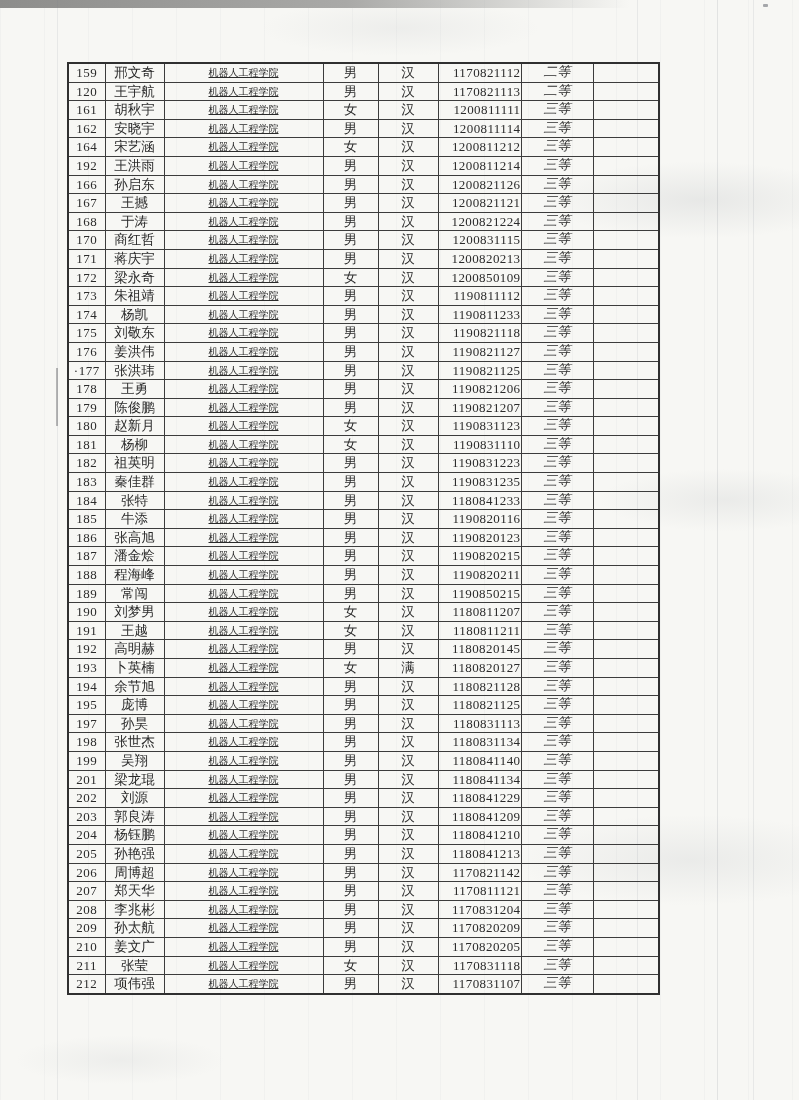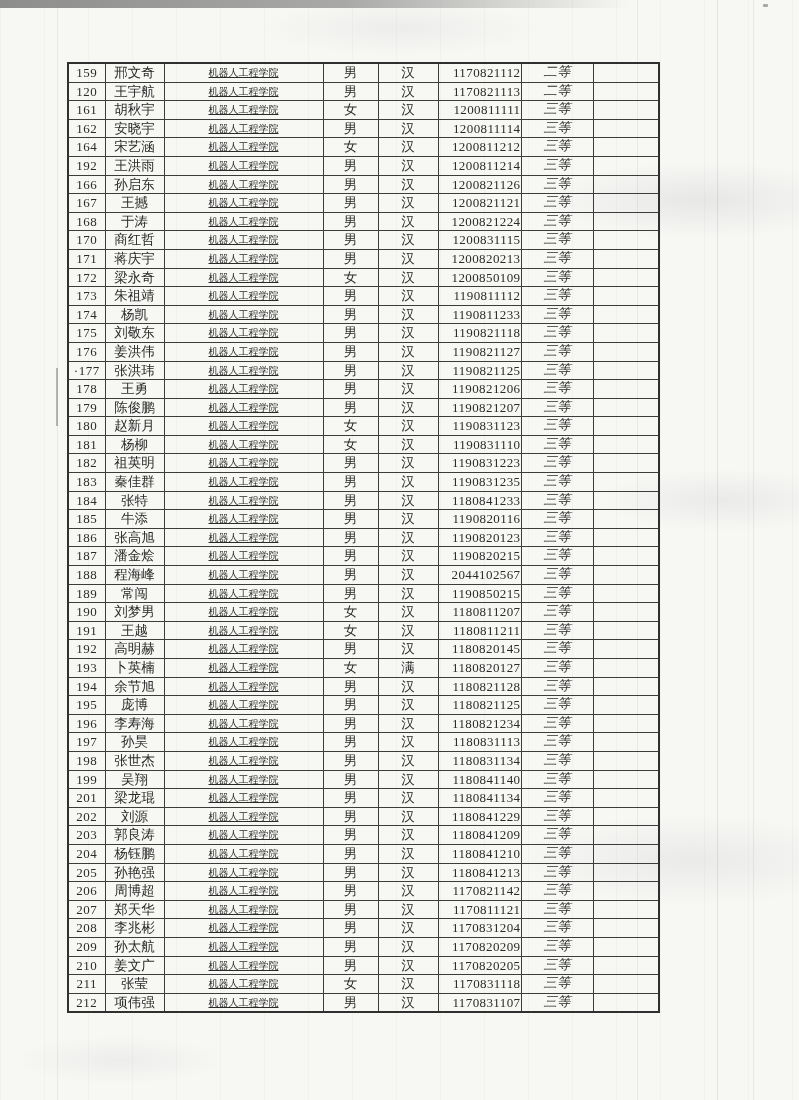--- a/index.html
+++ b/index.html
@@ -341,21 +341,21 @@
             <td class="cell-student-id">1190820215</td>
             <td class="cell-award">三等</td>
             <td class="cell-blank"></td>
           </tr>
           <tr>
             <td class="cell-no">188</td>
             <td class="cell-name">程海峰</td>
             <td class="cell-college">机器人工程学院</td>
             <td class="cell-gender">男</td>
             <td class="cell-ethnicity">汉</td>
-            <td class="cell-student-id">2044102567</td>
+            <td class="cell-student-id">1190820211</td>
             <td class="cell-award">三等</td>
             <td class="cell-blank"></td>
           </tr>
           <tr>
             <td class="cell-no">189</td>
             <td class="cell-name">常闯</td>
             <td class="cell-college">机器人工程学院</td>
             <td class="cell-gender">男</td>
             <td class="cell-ethnicity">汉</td>
             <td class="cell-student-id">1190850215</td>
@@ -412,30 +412,20 @@
             <td class="cell-award">三等</td>
             <td class="cell-blank"></td>
           </tr>
           <tr>
             <td class="cell-no">195</td>
             <td class="cell-name">庞博</td>
             <td class="cell-college">机器人工程学院</td>
             <td class="cell-gender">男</td>
             <td class="cell-ethnicity">汉</td>
             <td class="cell-student-id">1180821125</td>
-            <td class="cell-award">三等</td>
-            <td class="cell-blank"></td>
-          </tr>
-          <tr>
-            <td class="cell-no">196</td>
-            <td class="cell-name">李寿海</td>
-            <td class="cell-college">机器人工程学院</td>
-            <td class="cell-gender">男</td>
-            <td class="cell-ethnicity">汉</td>
-            <td class="cell-student-id">1180821234</td>
             <td class="cell-award">三等</td>
             <td class="cell-blank"></td>
           </tr>
           <tr>
             <td class="cell-no">197</td>
             <td class="cell-name">孙昊</td>
             <td class="cell-college">机器人工程学院</td>
             <td class="cell-gender">男</td>
             <td class="cell-ethnicity">汉</td>
             <td class="cell-student-id">1180831113</td>

